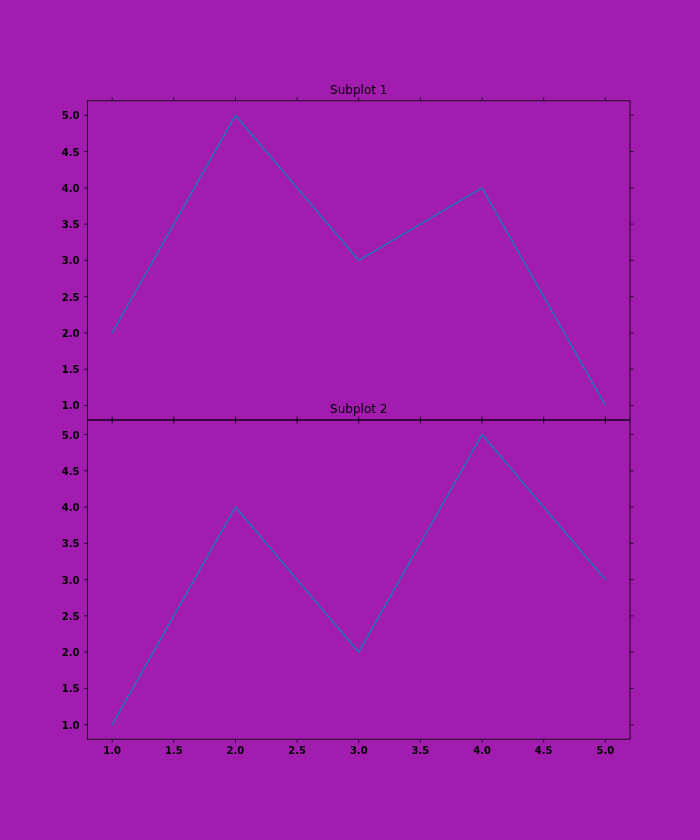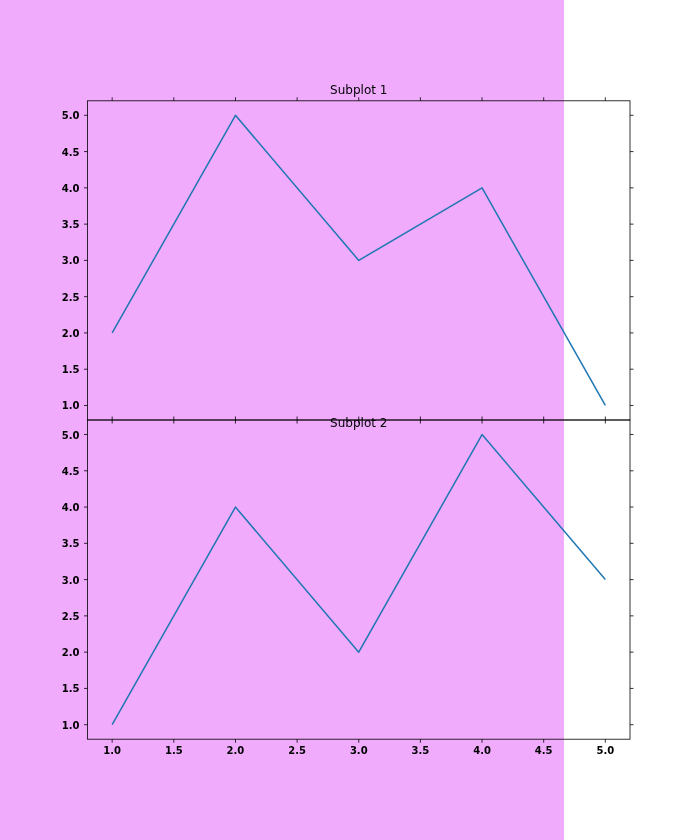--- a/index.html
+++ b/index.html
@@ -5,23 +5,23 @@
   html, body {
     margin: 0;
     padding: 0;
     background: #ffffff;
     font-family: "DejaVu Sans", "Helvetica Neue", Arial, sans-serif;
     font-size: 10px;
     color: #000000;
   }
   #stage {
     position: relative;
-    width: 564px;
+    width: 700px;
     height: 840px;
-    background: #f0abfc;
+    background: #a21caf;
   }
   .title {
     position: absolute;
     width: 200px;
     text-align: center;
     font-size: 12px;
     color: #000;
     transform: translateX(-50%);
   }
   .tick-label {
@@ -123,21 +123,21 @@
       <line x1="482.04545454545456" x2="482.04545454545456" y1="420" y2="416.5" class="tick-mark"></line>
       <line x1="543.6931818181818" x2="543.6931818181818" y1="739.2" y2="742.7" class="tick-mark"></line>
       <line x1="543.6931818181818" x2="543.6931818181818" y1="420" y2="416.5" class="tick-mark"></line>
       <line x1="605.340909090909" x2="605.340909090909" y1="739.2" y2="742.7" class="tick-mark"></line>
       <line x1="605.340909090909" x2="605.340909090909" y1="420" y2="416.5" class="tick-mark"></line>
       <path d="M 112.16 724.69 L 235.45 507.05 L 358.75 652.15 L 482.05 434.51 L 605.34 579.60" class="data-line" style="stroke:#1f77b4"></path>
     </svg>
 
   <div id="titles">
       <div class="title" style="left: 358.75px; top: 82.8px;">Subplot 1</div>
-      <div class="title" style="left: 358.75px; top: 416px;">Subplot 2</div>
+      <div class="title" style="left: 358.75px; top: 402px;">Subplot 2</div>
     </div>
   <div id="yticks">
       <div class="tick-label ytick" style="left: 49.5px; top: 405.491px;">1.0</div>
       <div class="tick-label ytick" style="left: 49.5px; top: 369.218px;">1.5</div>
       <div class="tick-label ytick" style="left: 49.5px; top: 332.945px;">2.0</div>
       <div class="tick-label ytick" style="left: 49.5px; top: 296.673px;">2.5</div>
       <div class="tick-label ytick" style="left: 49.5px; top: 260.4px;">3.0</div>
       <div class="tick-label ytick" style="left: 49.5px; top: 224.127px;">3.5</div>
       <div class="tick-label ytick" style="left: 49.5px; top: 187.855px;">4.0</div>
       <div class="tick-label ytick" style="left: 49.5px; top: 151.582px;">4.5</div>

